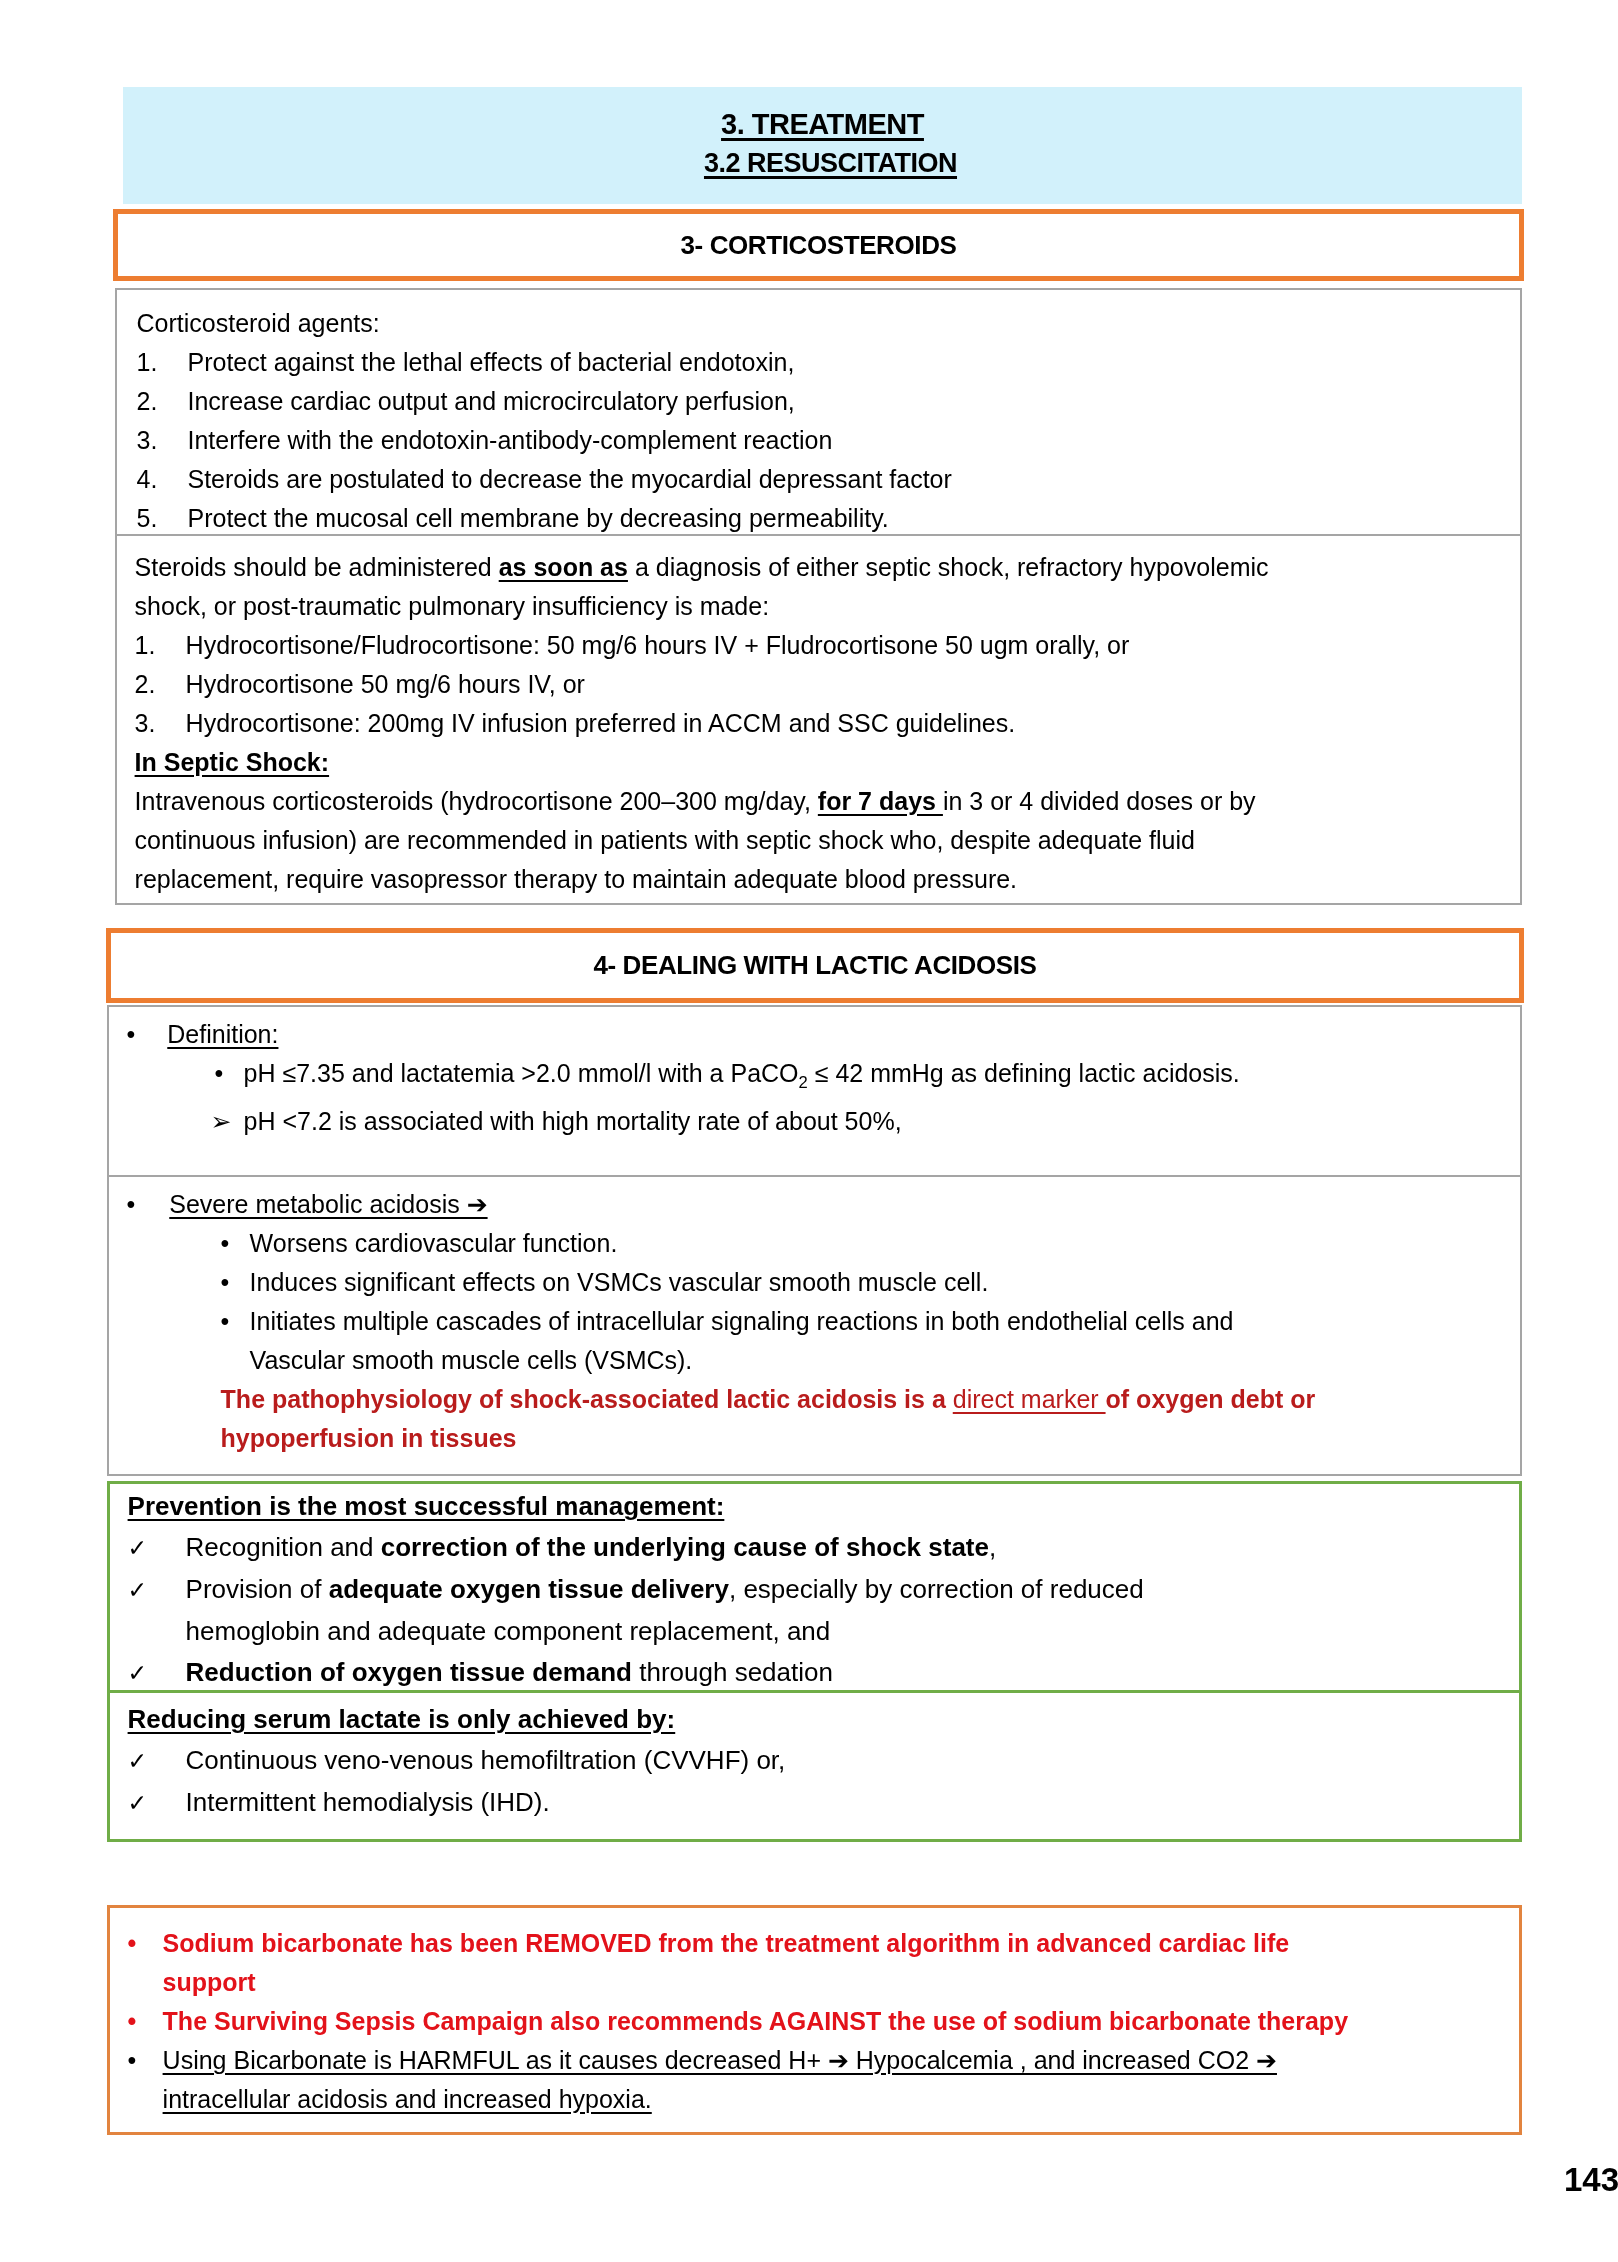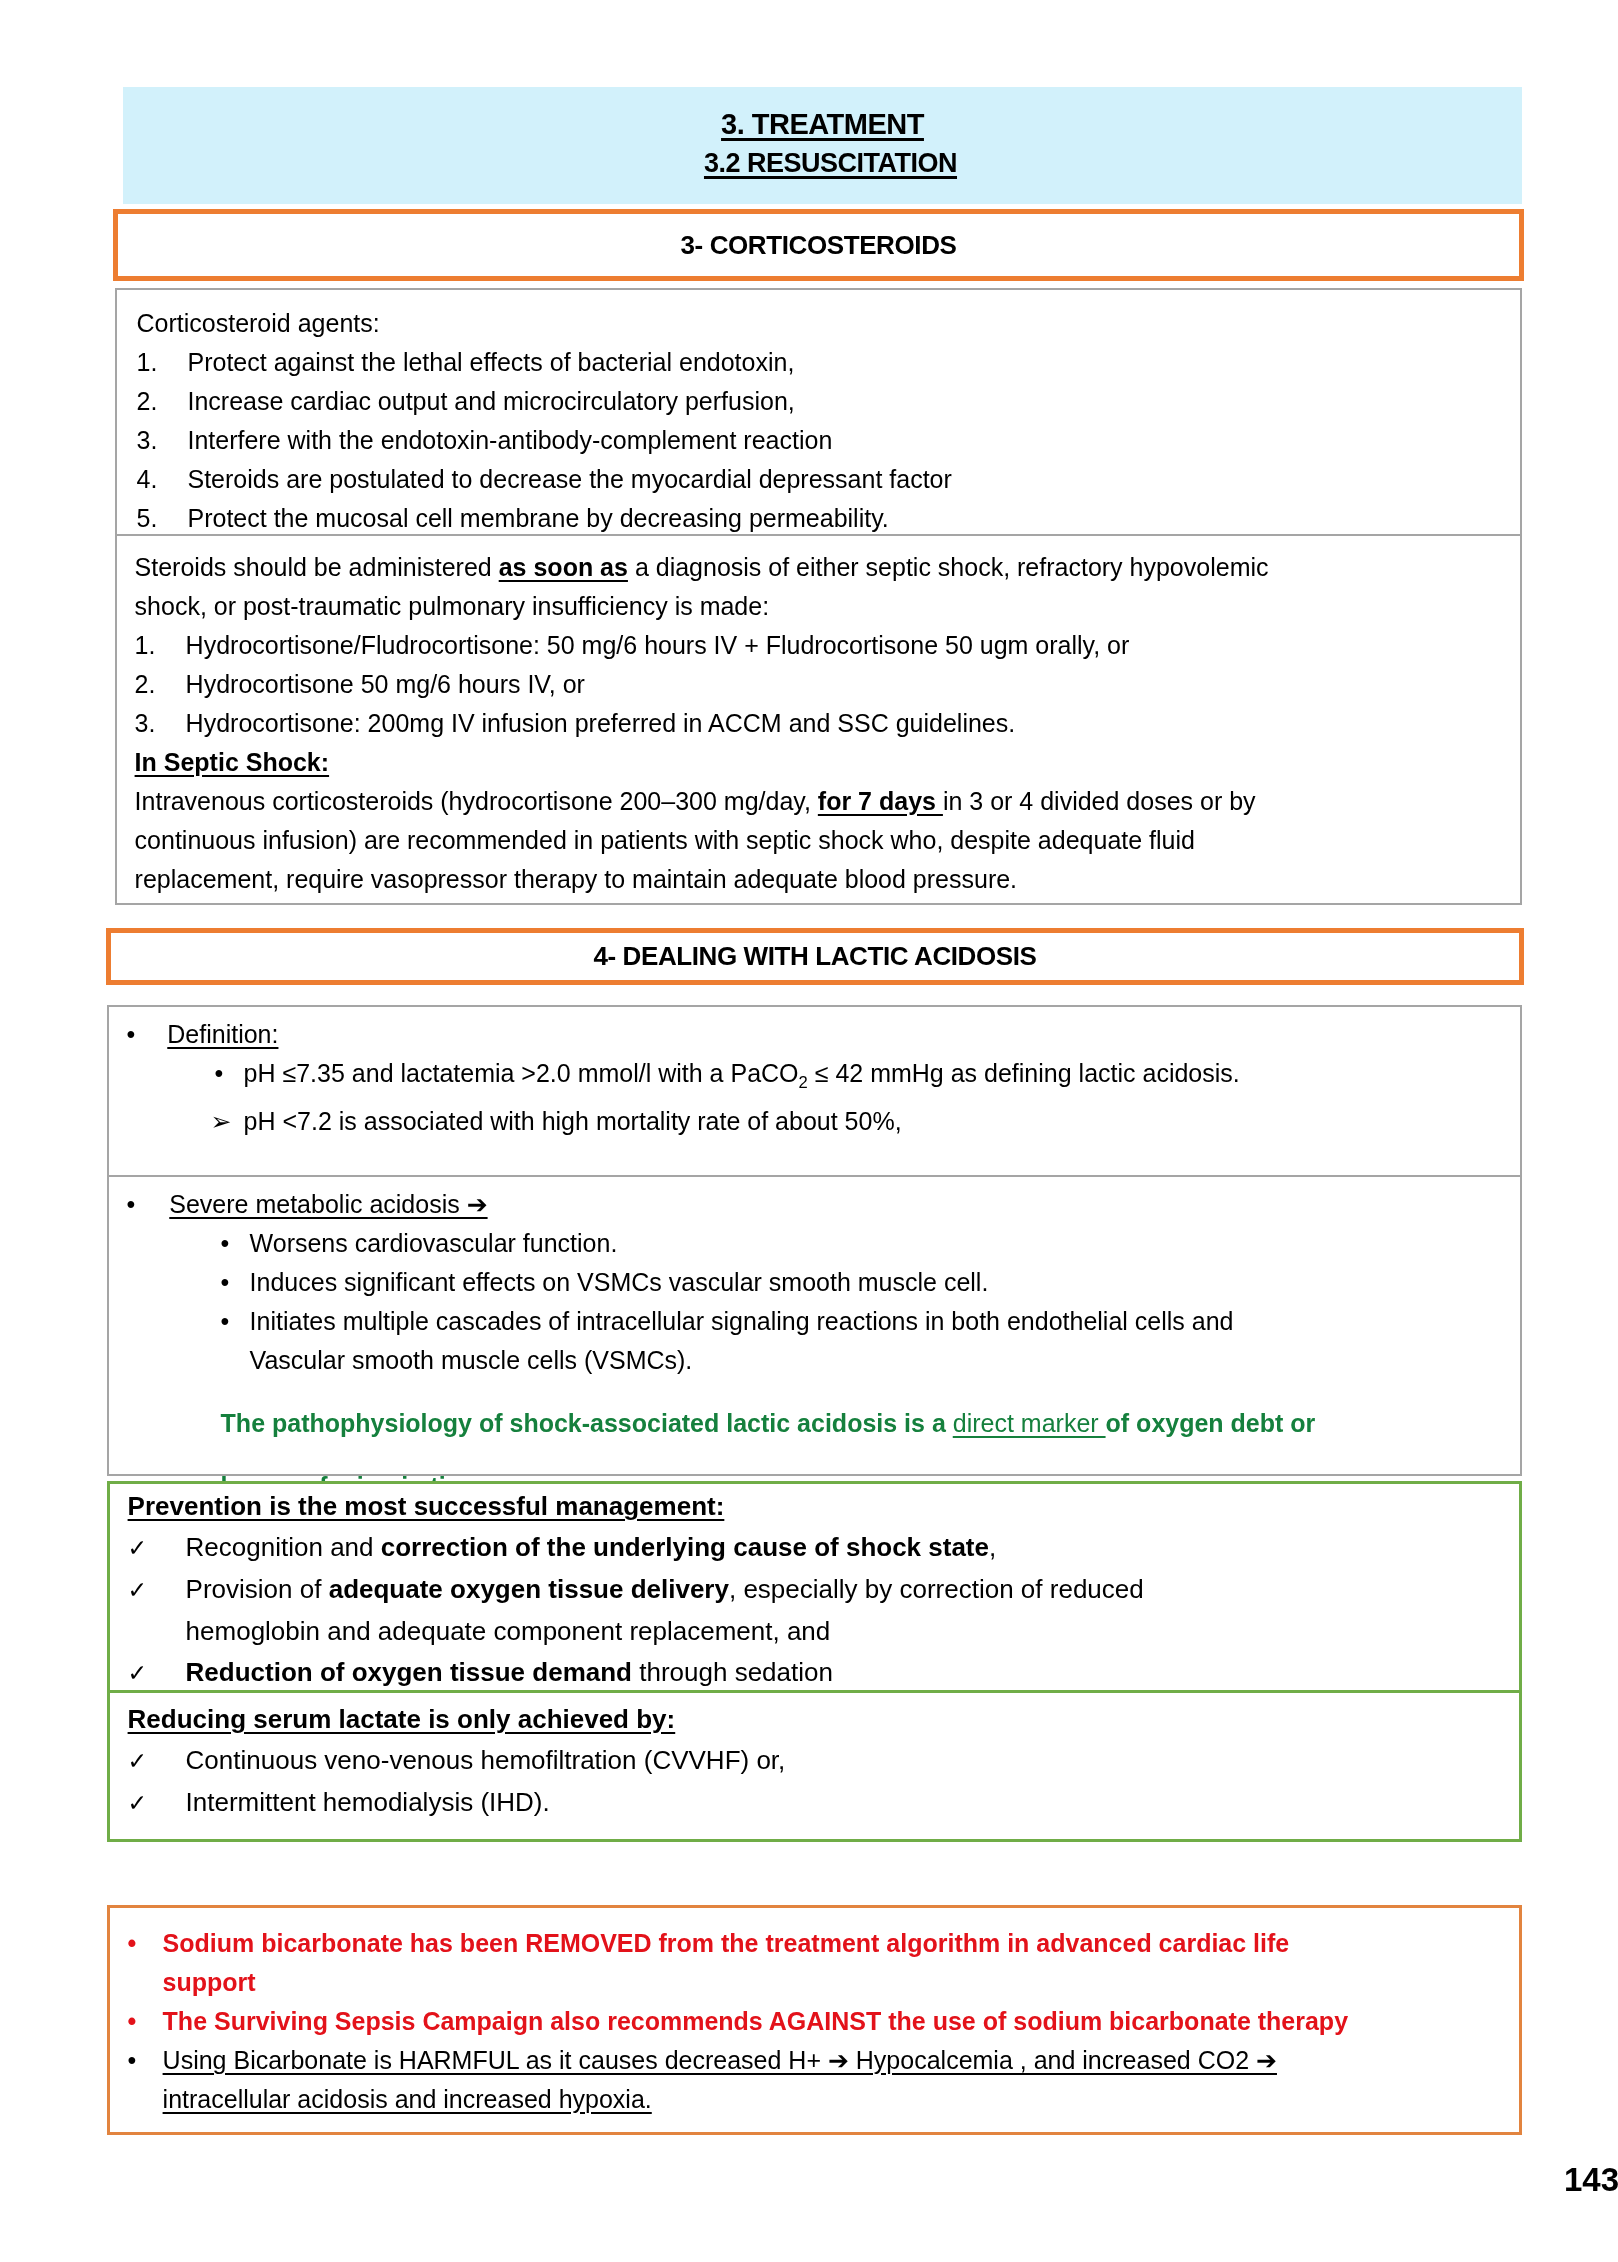--- a/index.html
+++ b/index.html
@@ -13,21 +13,21 @@
   .hdr span { text-decoration:underline; text-decoration-thickness:2.9px; text-underline-offset:3.9px; letter-spacing:-0.5px; }
   .obox { border:5.9px solid #ed7d31; text-align:center; font-weight:bold; font-size:26px; letter-spacing:-0.4px; display:flex; align-items:center; justify-content:center; }
   .gbox { border:2.9px solid #a5a5a5; }
   .grbox { border:3.9px solid #70ad47; }
   .rbox { border:3.9px solid #e2843f; }
   .txt { font-size:25px; line-height:39px; }
   .ln { position:relative; white-space:nowrap; }
   .num { display:inline-block; width:51px; }
   .u { text-decoration:underline; text-decoration-thickness:2px; text-underline-offset:3.9px; }
   .b { font-weight:bold; }
-  .blue { color:#15803d; font-weight:bold;margin-top:24px; }
+  .blue { color:#b91c1c; font-weight:bold; }
   .red { color:#e3121a; font-weight:bold; }
   .check { display:inline-block; width:58px; font-size:23.4px; }
   .bul { display:inline-block; width:29px; }
   .sub { font-size:16.6px; vertical-align:-5.9px; }
   .pg { position:absolute; left:0; width:1619px; top:2161px; text-align:right; font-size:33px; font-weight:bold; }
 </style>
 </head>
 <body>
 
 <div class="box hdr">
@@ -53,21 +53,21 @@
   <div class="ln">shock, or post-traumatic pulmonary insufficiency is made:</div>
   <div class="ln"><span class="num">1.</span><span>Hydrocortisone/Fludrocortisone: 50 mg/6 hours IV + Fludrocortisone 50 ugm orally, or</span></div>
   <div class="ln"><span class="num">2.</span><span>Hydrocortisone 50 mg/6 hours IV, or</span></div>
   <div class="ln"><span class="num">3.</span><span>Hydrocortisone: 200mg IV infusion preferred in ACCM and SSC guidelines.</span></div>
   <div class="ln"><span class="b u">In Septic Shock:</span></div>
   <div class="ln"><span>Intravenous corticosteroids (hydrocortisone 200–300 mg/day, </span><span class="b u">for 7 days </span><span>in 3 or 4 divided doses or by</span></div>
   <div class="ln">continuous infusion) are recommended in patients with septic shock who, despite adequate fluid</div>
   <div class="ln">replacement, require vasopressor therapy to maintain adequate blood pressure.</div>
 </div>
 
-<div class="box obox" style="left:106px; top:928px; width:1418px; height:57px;">
+<div class="box obox" style="left:106px; top:928px; width:1418px; height:75px;">
   <span>4- DEALING WITH LACTIC ACIDOSIS</span>
 </div>
 
 <div class="box gbox txt" style="left:107px; top:1005px; width:1415px; height:174px; padding:7.8px 0 0 17.6px;">
   <div class="ln"><span class="bul">•</span><span class="u" style="margin-left:11.7px">Definition:</span></div>
   <div class="ln" style="padding-left:88px"><span class="bul">•</span><span>pH ≤7.35 and lactatemia &gt;2.0 mmol/l with a PaCO</span><span class="sub">2</span><span> ≤ 42 mmHg as defining lactic acidosis.</span></div>
   <div class="ln" style="padding-left:84px"><span class="bul" style="width:33px">➢</span><span>pH &lt;7.2 is associated with high mortality rate of about 50%,</span></div>
 </div>
 
 <div class="box gbox txt" style="left:107px; top:1175px; width:1415px; height:301px; padding:7.8px 0 0 17.6px;">

